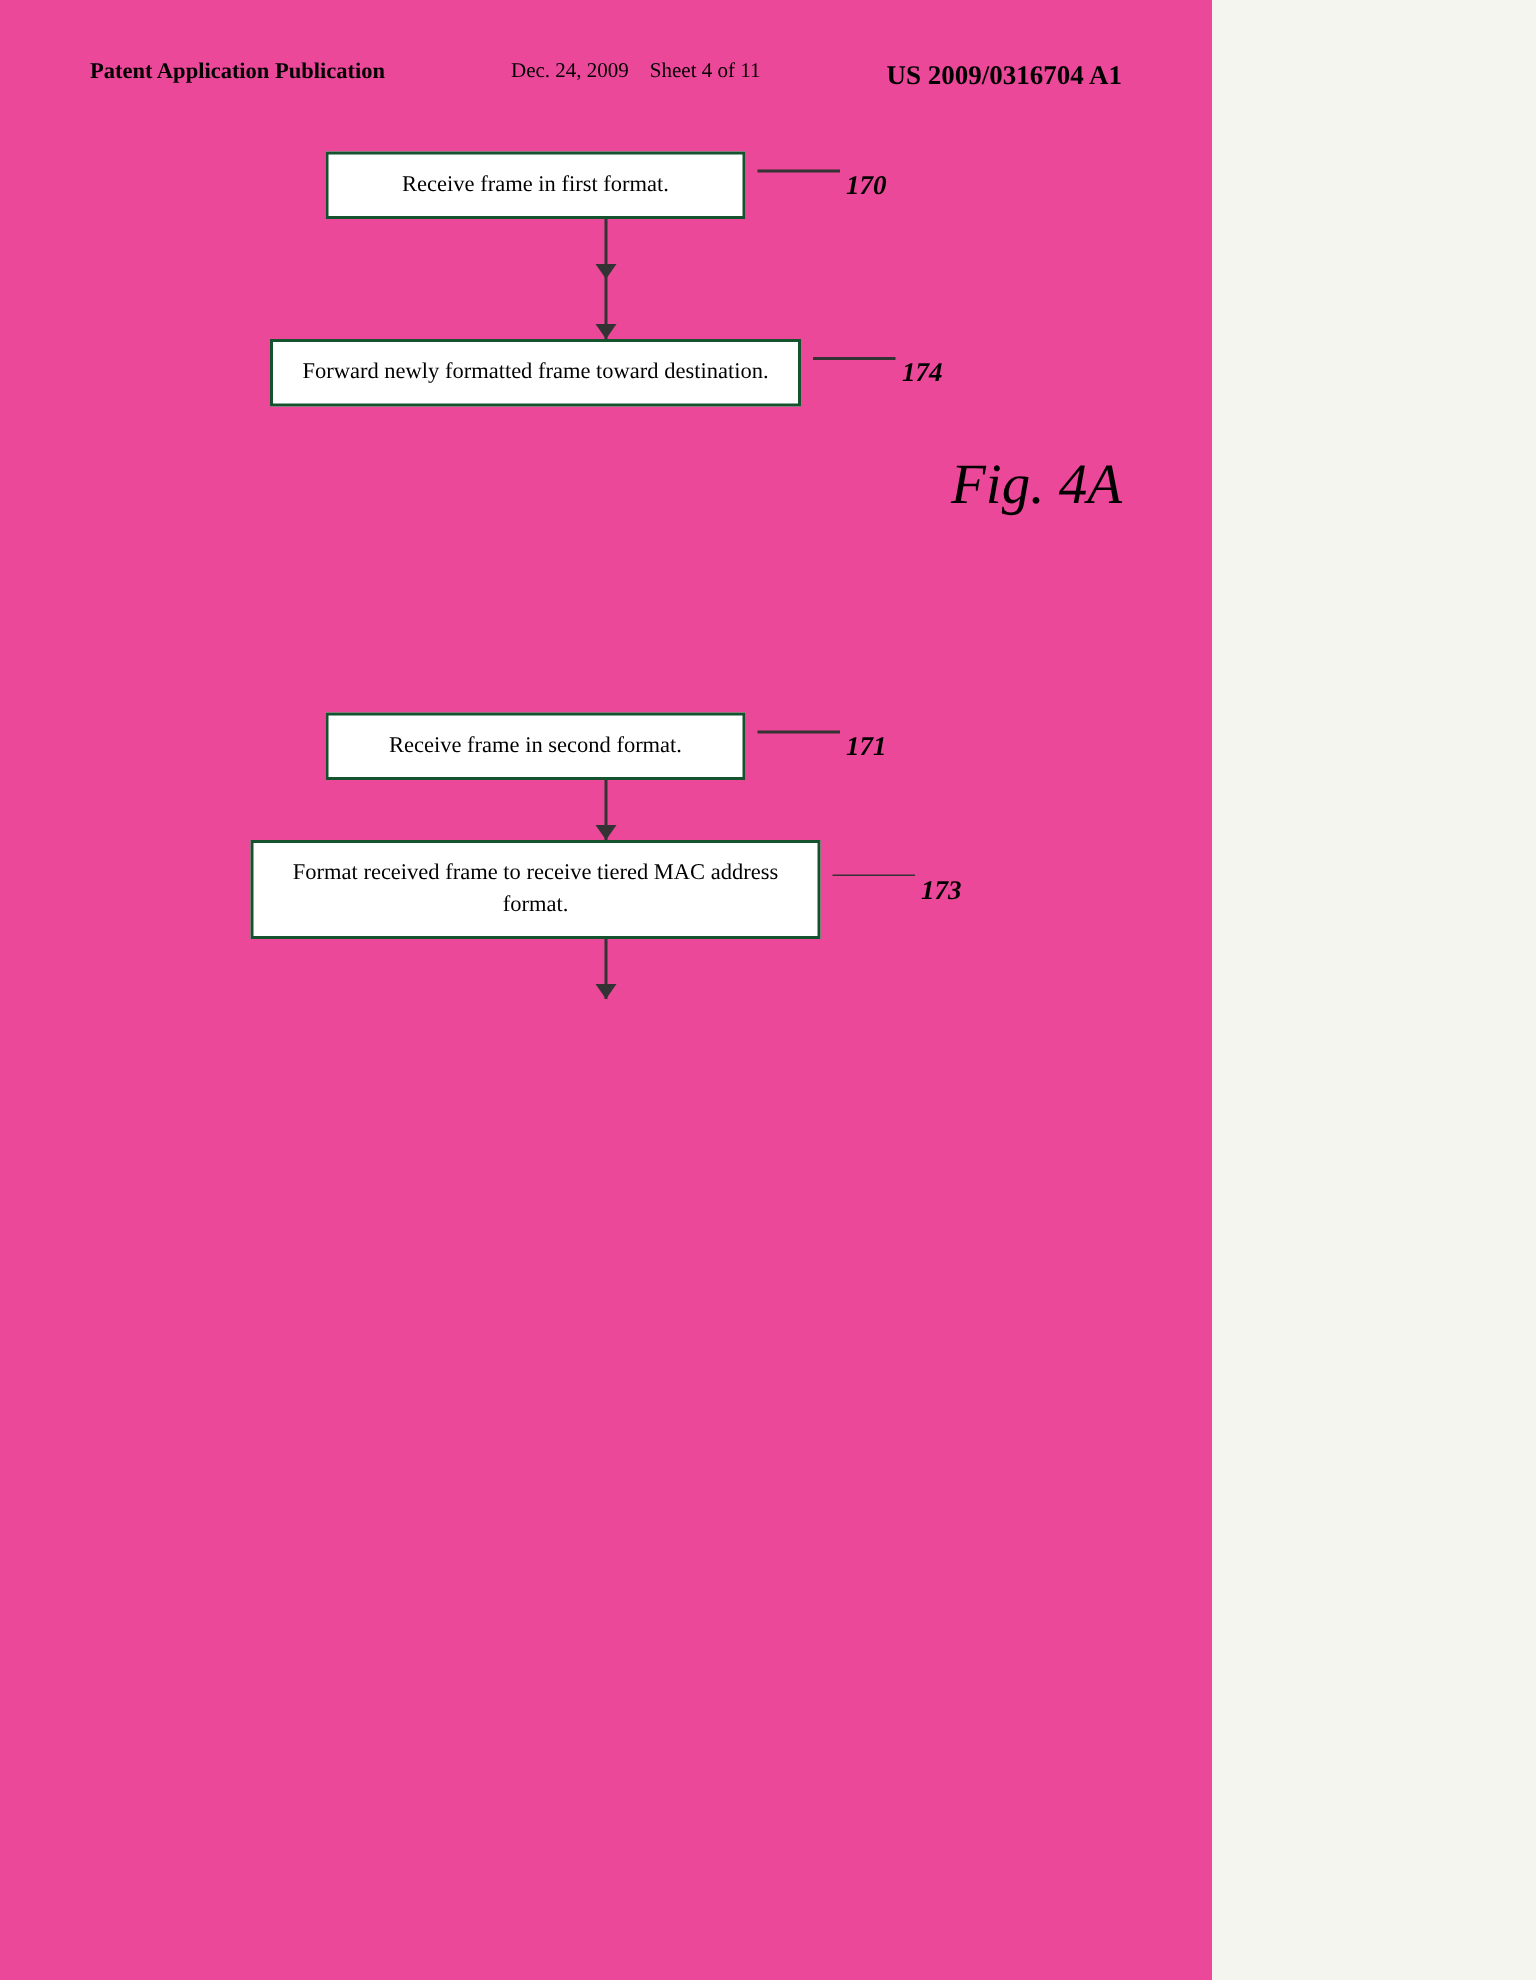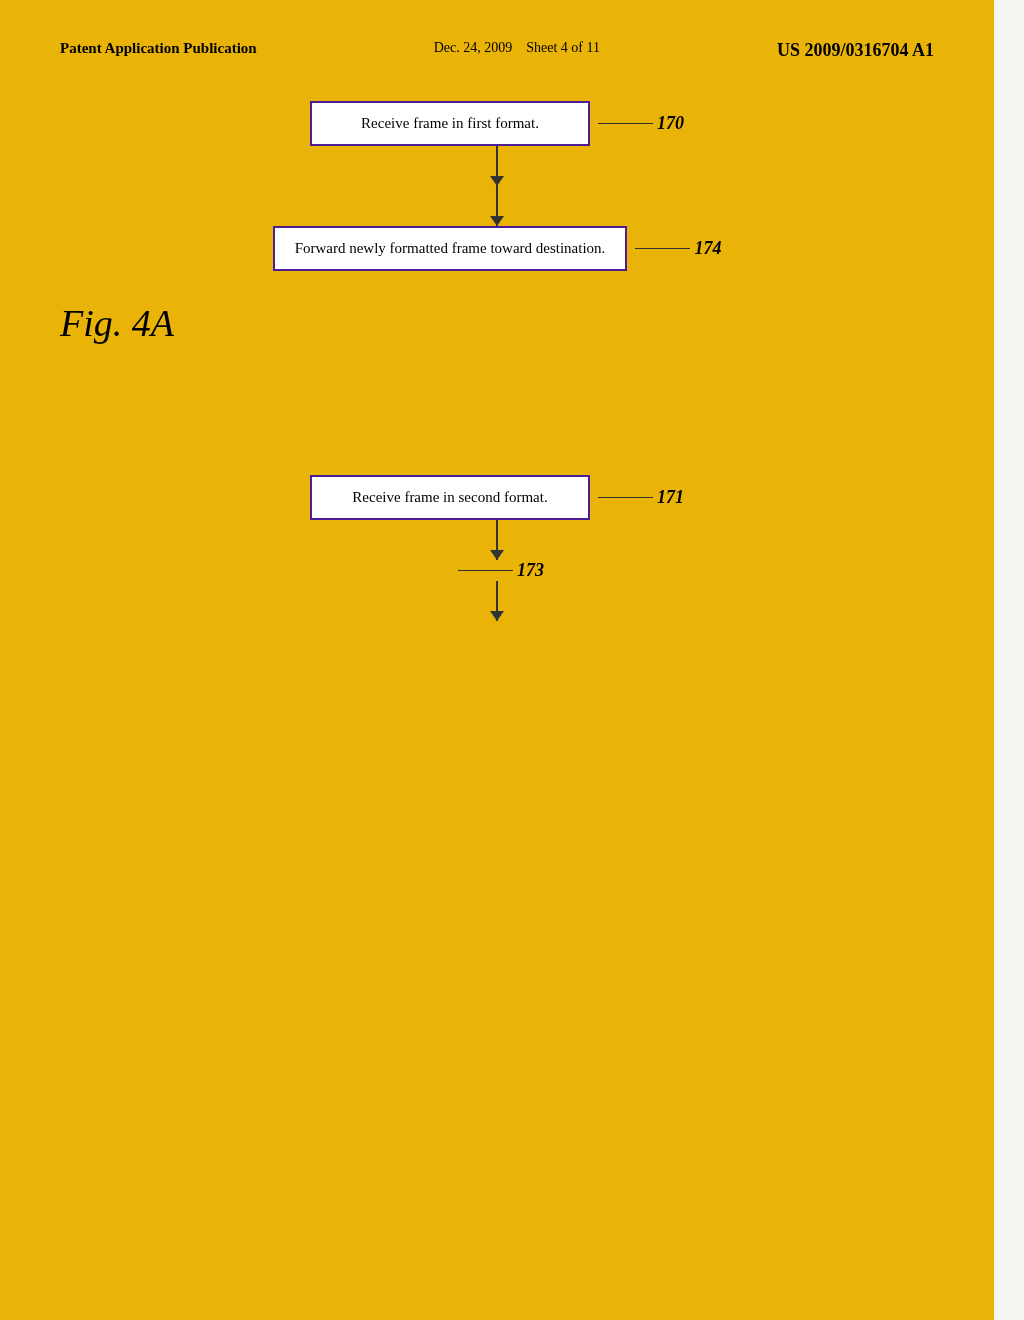--- a/index.html
+++ b/index.html
@@ -7,23 +7,23 @@
     body {
       width: 1024px;
       height: 1320px;
       background: #f5f5f0;
       font-family: 'Times New Roman', Times, serif;
       position: relative;
       overflow: hidden;
     }
 
     .page {
-      width: 994px;
+      width: 808px;
       height: 1320px;
-      background: #eab308;
+      background: #ec4899;
       position: relative;
       padding: 40px 60px;
     }
 
     
     .header {
       display: flex;
       justify-content: space-between;
       align-items: flex-start;
       margin-bottom: 40px;
@@ -49,21 +49,21 @@
 
     
     .flowchart-section {
       display: flex;
       flex-direction: column;
       align-items: center;
       margin-bottom: 10px;
     }
 
     .flow-box {
-      border: 2px solid #4c1d95;
+      border: 2px solid #14532d;
       padding: 10px 20px;
       text-align: center;
       font-size: 15px;
       background: #fff;
       position: relative;
       min-width: 280px;
       max-width: 380px;
       line-height: 1.4;
     }
 
@@ -90,33 +90,32 @@
 
     .box-with-label {
       display: flex;
       align-items: center;
       position: relative;
     }
 
     .fig-label {
       font-style: italic;
       font-size: 38px;
-      text-align: left;
+      text-align: right;
       margin: 30px 0 50px 0;
       font-family: 'Times New Roman', Times, serif;
     }
 
     .section-divider {
       height: 80px;
     }
 
     
     .ref-container {
       display: flex;
-      align-items: center;
       margin-left: 8px;
     }
 
     .ref-dash-line {
       width: 55px;
       height: 1.5px;
       background: #333;
     }
 
     .ref-num {
@@ -181,20 +180,23 @@
       </div>
       <div class="ref-container">
         <div class="ref-dash-line"></div>
         <span class="ref-num">171</span>
       </div>
     </div>
 
     <div class="arrow-down"></div>
 
     <div class="box-with-label">
+      <div class="flow-box">
+        <span>Format received frame to receive tiered MAC address format.</span>
+      </div>
       <div class="ref-container">
         <div class="ref-dash-line"></div>
         <span class="ref-num">173</span>
       </div>
     </div>
 
     <div class="arrow-down"></div>
 
 
   </div>

